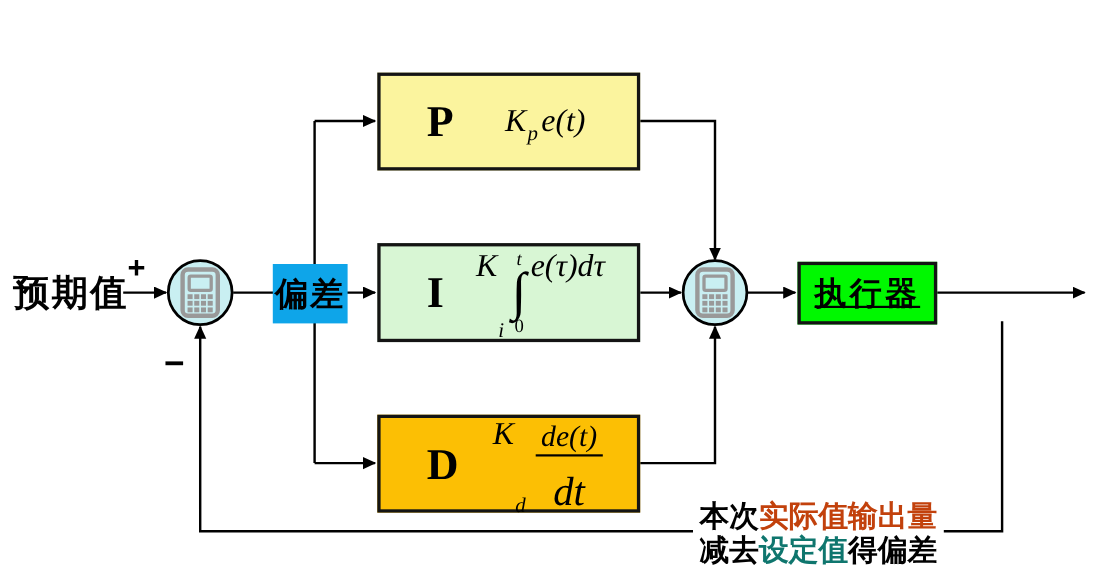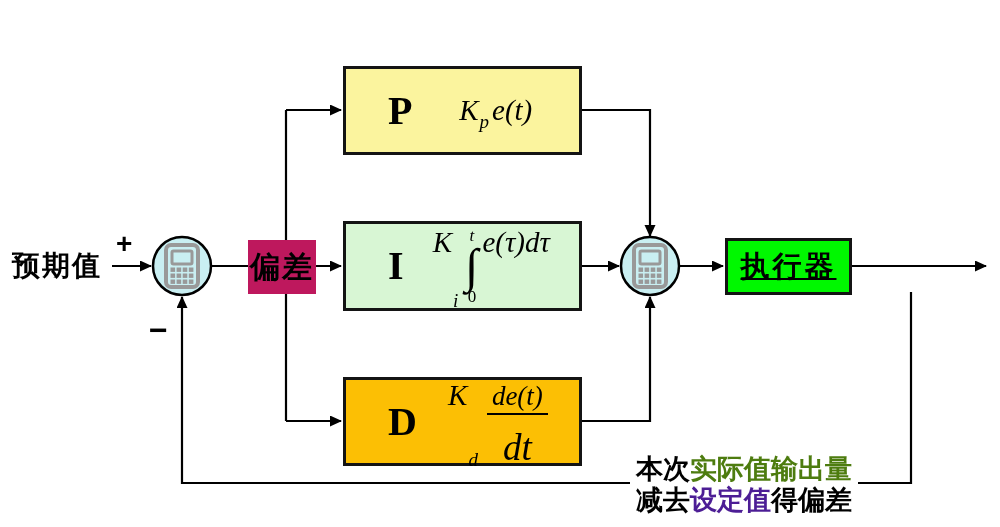--- a/index.html
+++ b/index.html
@@ -2,23 +2,23 @@
 <html><head>
 <meta charset="utf-8">
 <style>
   html,body{margin:0;padding:0;background:#fff;}
   #stage{position:relative;width:1000px;height:527px;background:#ffffff;overflow:hidden;
          font-family:"Liberation Sans",sans-serif;color:#000;}
   #wires{position:absolute;left:0;top:0;z-index:1;}
   .wire{stroke:#000;stroke-width:2.2;fill:none;}
   .junction{stroke:#000;stroke-width:2.5;}
 
-  .label{position:absolute;z-index:2;font-weight:bold;font-size:28px;line-height:34px;
+  .label{position:absolute;z-index:2;font-weight:bold;font-size:33px;line-height:34px;
          white-space:nowrap;letter-spacing:2px;}
-  .cover{background:#be185d;display:flex;align-items:center;justify-content:center;letter-spacing:2px;}
+  .cover{background:#0ea5e9;display:flex;align-items:center;justify-content:center;letter-spacing:2px;}
 
   .block{position:absolute;z-index:2;box-sizing:border-box;border:3px solid #141414;
          display:flex;align-items:center;}
   #block-p{left:343px;top:66px;width:239px;height:89px;}
   #block-i{left:343px;top:221px;width:239px;height:90px;}
   #block-d{left:343px;top:377px;width:239px;height:89px;}
   .block-letter{font-family:"Liberation Serif",serif;font-weight:bold;font-size:40px;
                 margin-left:42px;flex:none;line-height:1;}
   .block-formula{flex:1;display:flex;justify-content:center;align-items:baseline;
                  font-family:"Liberation Serif",serif;font-style:italic;font-size:29px;line-height:1;}
@@ -135,17 +135,17 @@
         <span class="frac-den">dt</span>
       </span>
     </span>
   </div>
 
   <div class="block" id="actuator" style="background-color: rgb(0, 248, 0); text-decoration: underline;">
     <span>执行器</span>
   </div>
 
   <div id="note">
-    <div><span>本次</span><span style="color: #4d7c0f;">实际值输出量</span></div>
-    <div><span>减去</span><span style="color: #4c1d95;">设定值</span><span>得偏差</span></div>
+    <div><span>本次</span><span style="color: #c2410c;">实际值输出量</span></div>
+    <div><span>减去</span><span style="color: #0f766e;">设定值</span><span>得偏差</span></div>
   </div>
 
 </div>
 
 </body></html>

